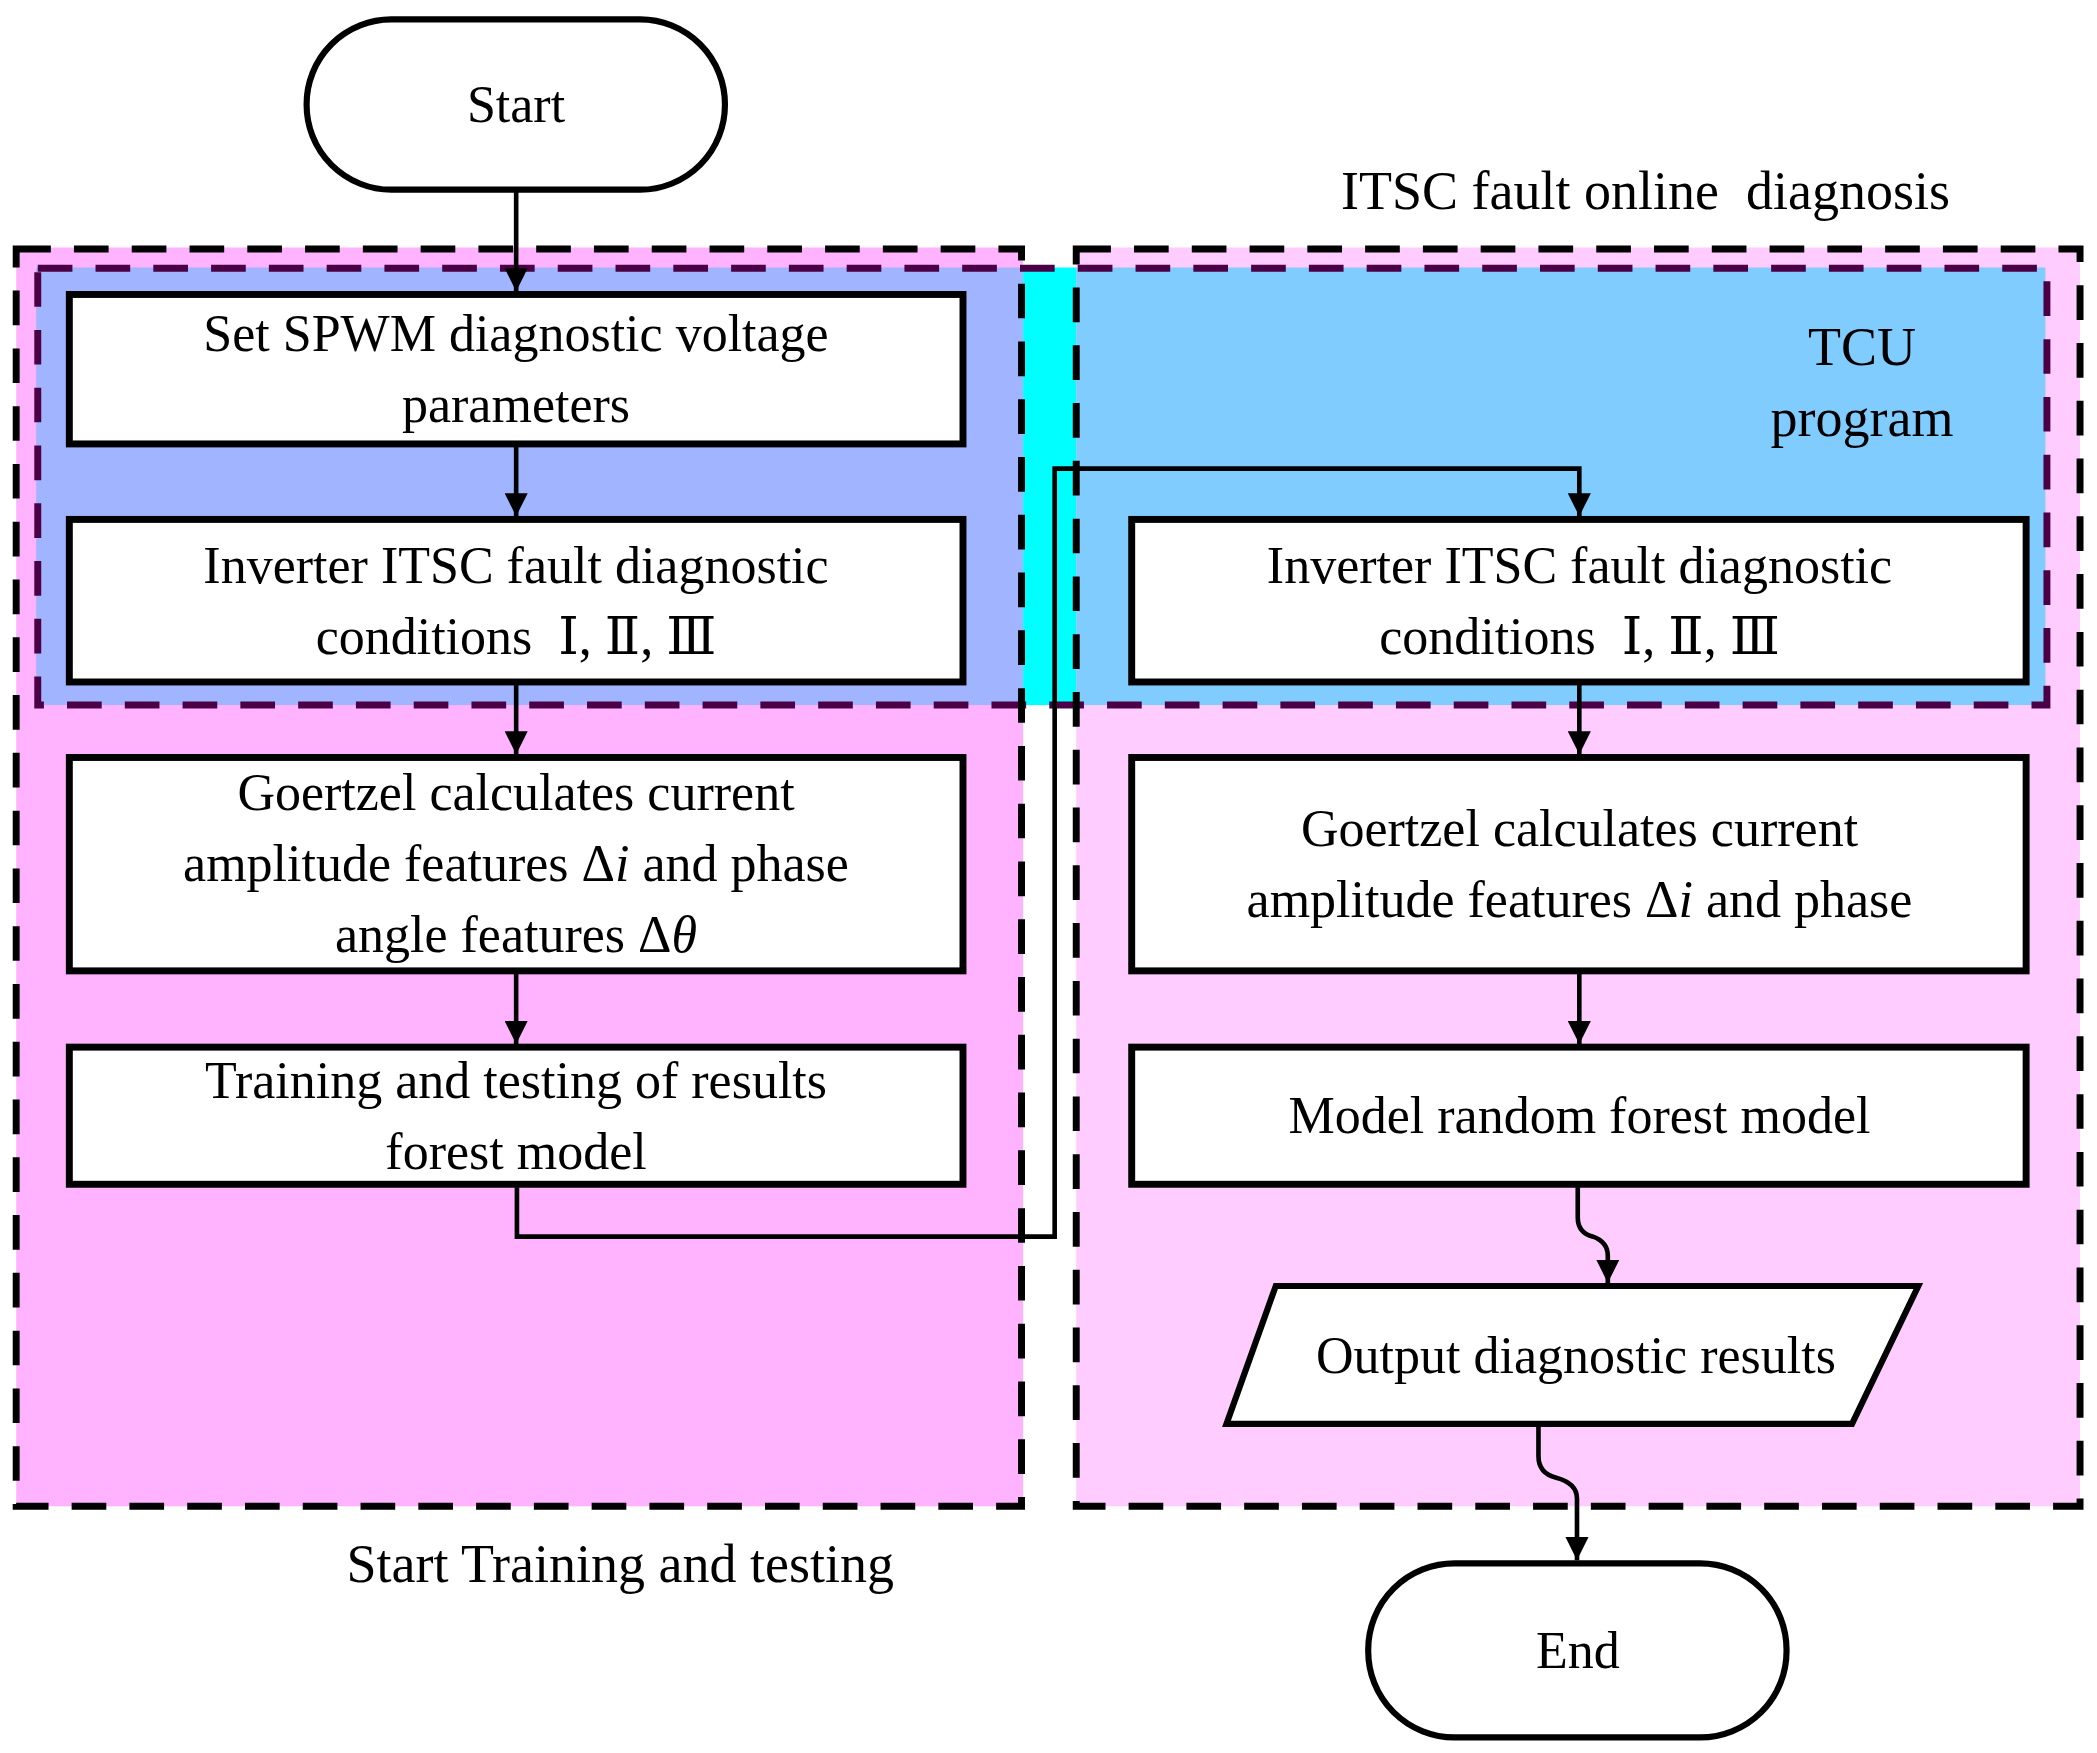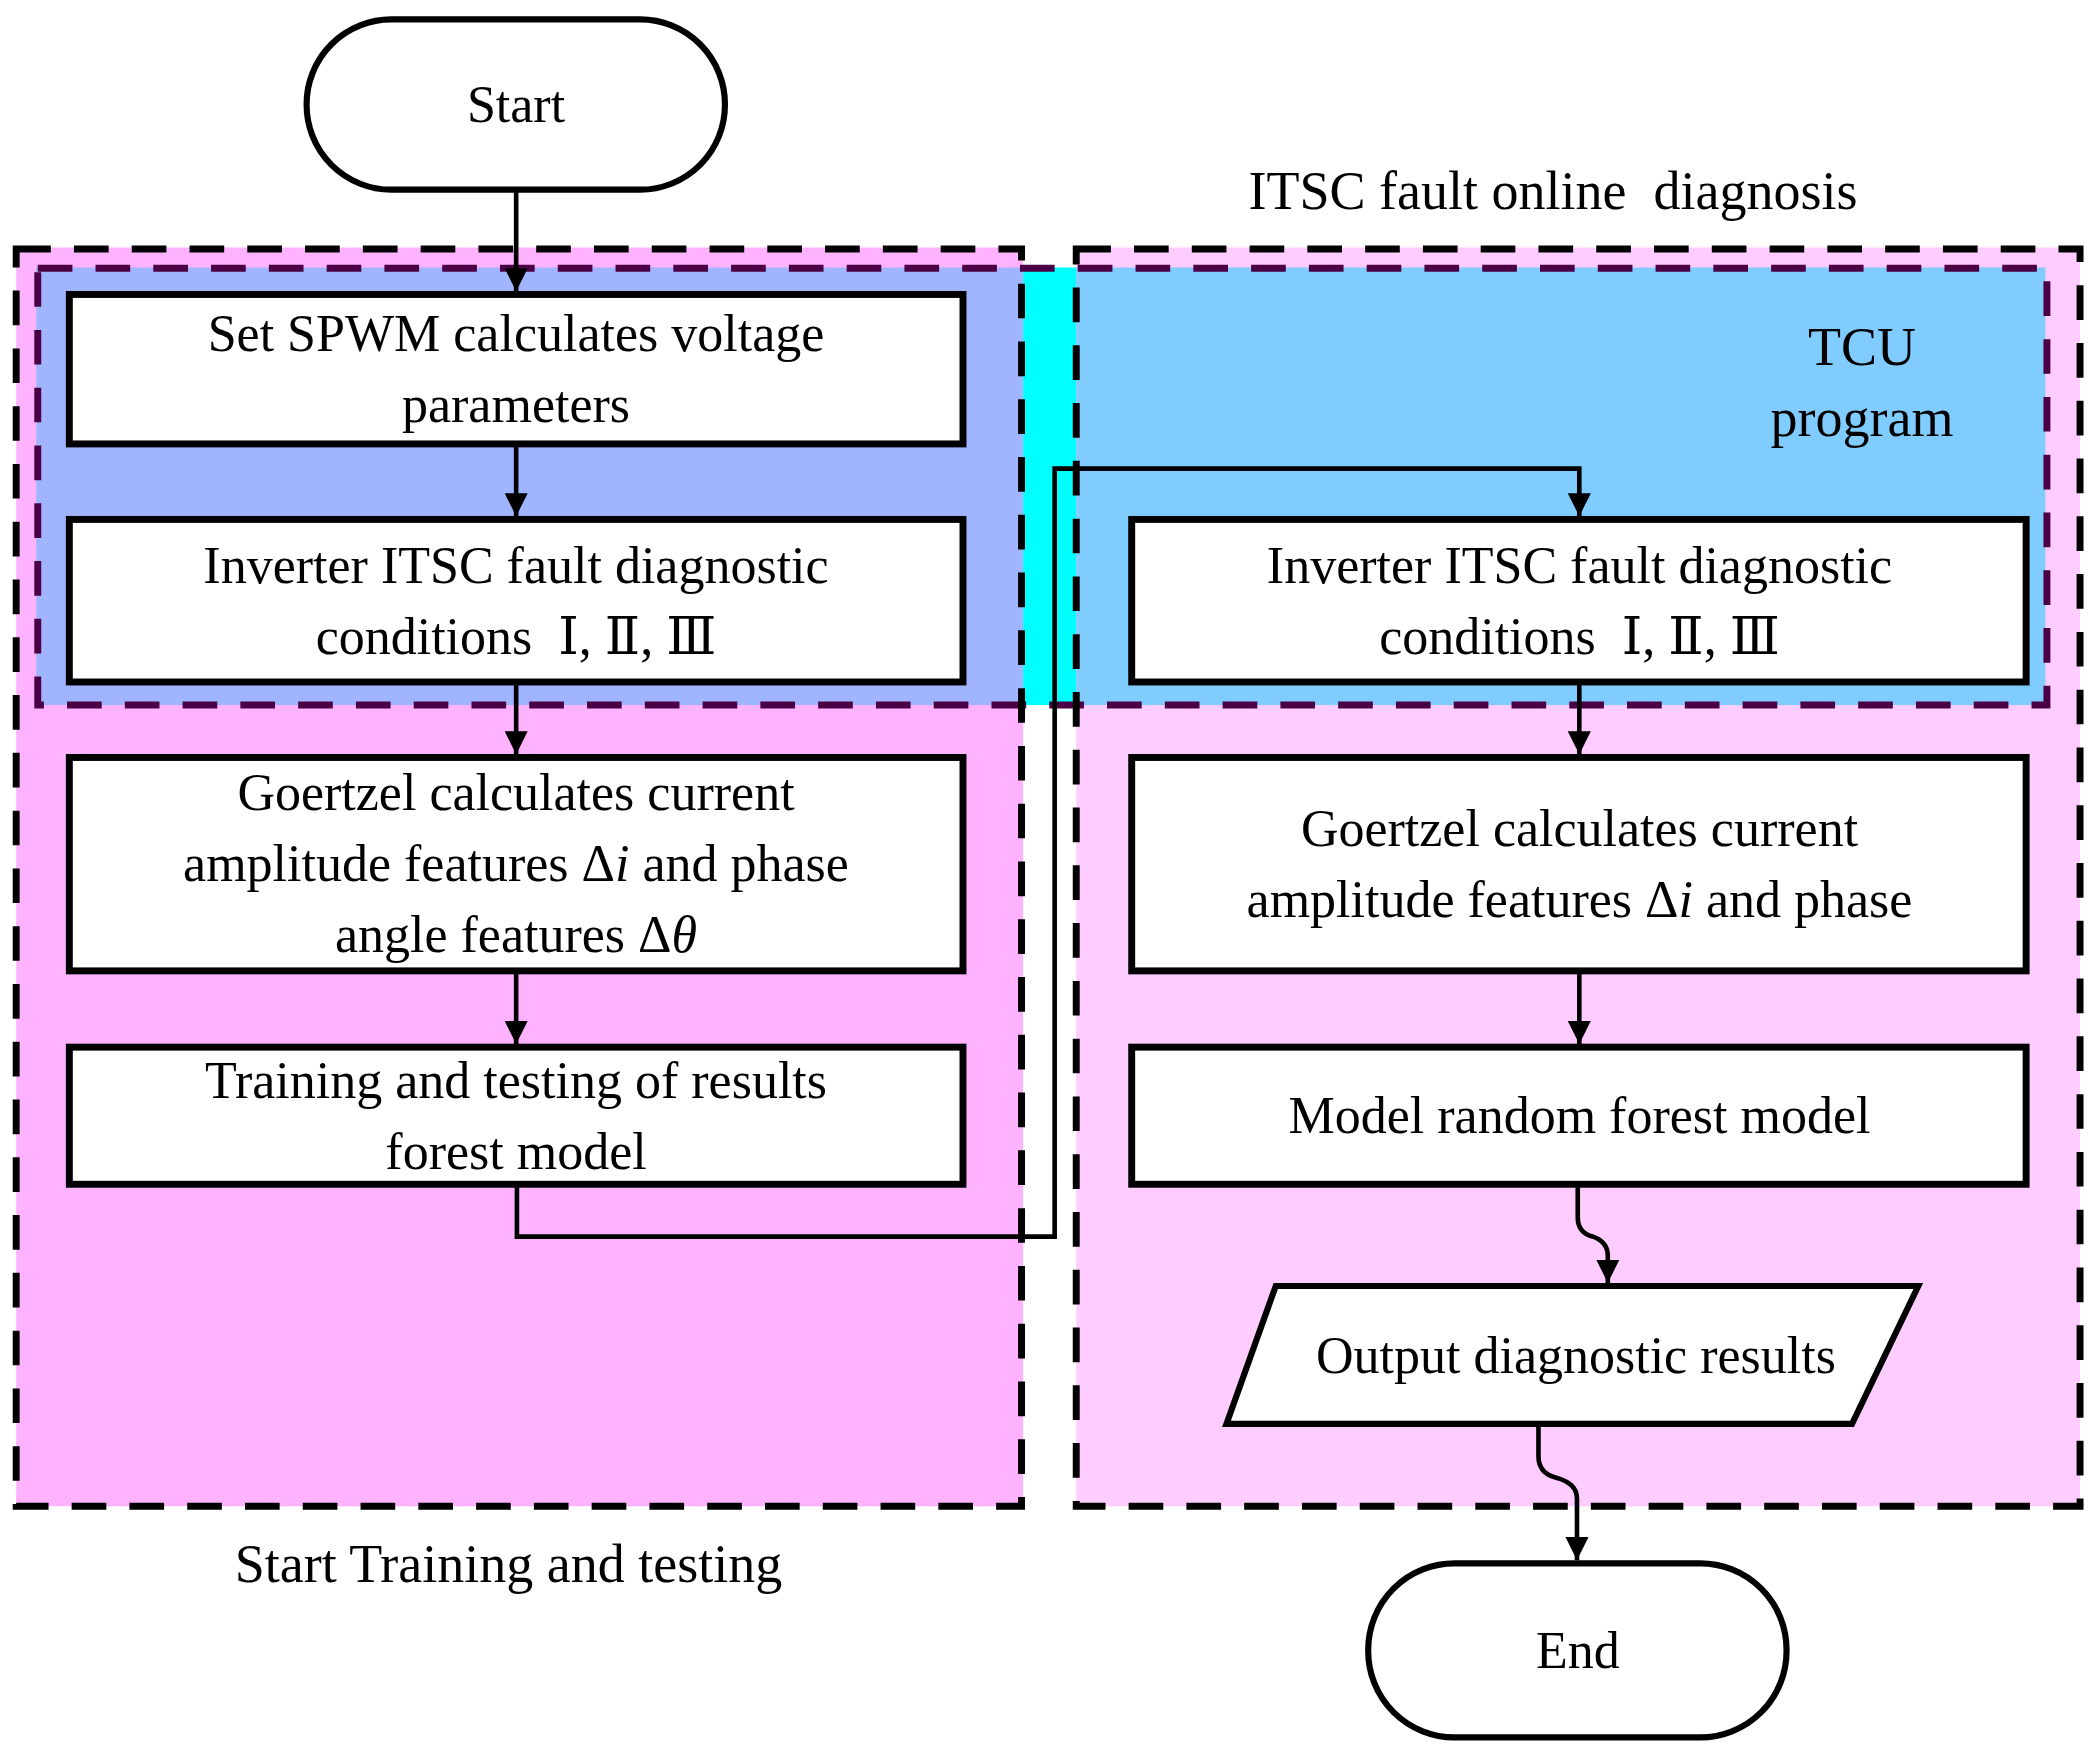--- a/index.html
+++ b/index.html
@@ -1,21 +1,21 @@
 <!DOCTYPE html>
 <html style="font-size:12.3px"><head>
 <meta charset="utf-8">
 <style>
   html, body { margin:0; padding:0; background:#ffffff; }
   #canvas { position:relative; width:2097px; height:1753px; background:#ffffff; overflow:hidden;
             font-family:"Liberation Serif", "DejaVu Serif", serif; color:#000;padding-left:16px; }
   svg.layer { position:absolute; left:0; top:0; }
   .txt { position:absolute; text-align:center; font-size:52px; line-height:71px; white-space:nowrap; }
   .node-text { display:flex; align-items:center; justify-content:center; flex-direction:column; }
-  .caption { font-size:54px; line-height:62px; }
+  .caption { font-size:54px; line-height:62px;text-align:right; }
   .tcu { font-size:54px; line-height:71px; }
 </style>
 </head>
 <body>
 
 <div id="canvas">
 
   <svg class="layer" width="2097" height="1753" viewBox="0 0 2722 2275">
 
     <rect id="left-region" x="21" y="321" width="1307" height="1634" fill="#FFB3FF"></rect>
@@ -72,21 +72,21 @@
   <div class="txt caption" style="left:1156px; top:160px; width:794px;">
     <span style="white-space:pre;">ITSC fault online  diagnosis</span>
   </div>
 
   <div class="txt tcu" style="left:1708px; top:312px; width:308px;font-family:Liberation Serif, serif;">
     <div>TCU</div>
     <div>program</div>
   </div>
 
   <div class="txt node-text" style="left:69px; top:294px; width:894px; height:149px;">
-    <div>Set SPWM calculates voltage</div>
+    <div>Set SPWM diagnostic voltage</div>
     <div>parameters</div>
   </div>
   <div class="txt node-text" style="left:69px; top:519px; width:894px; height:163px;">
     <div>Inverter ITSC fault diagnostic</div>
     <div style="white-space:pre;">conditions  Ⅰ, Ⅱ, Ⅲ</div>
   </div>
   <div class="txt node-text" style="left:69px; top:757px; width:894px; height:213px;">
     <div>Goertzel calculates current</div>
     <div>amplitude features Δ<i>i</i> and phase</div>
     <div>angle features Δ<i>θ</i></div>

